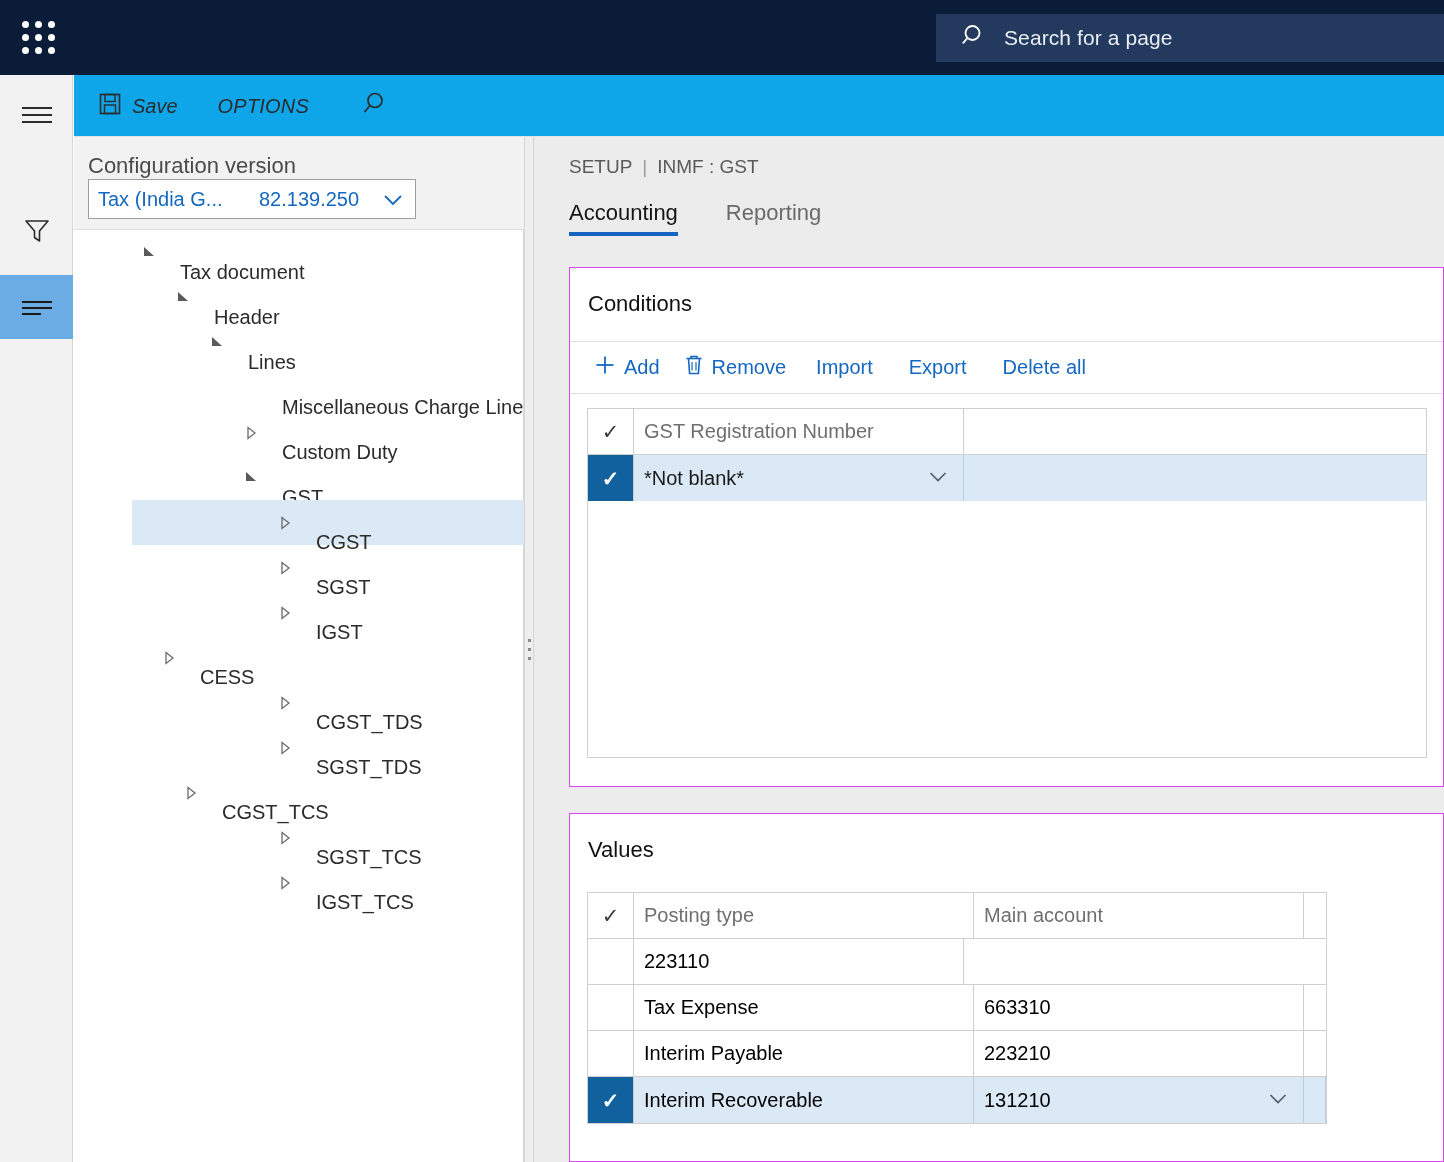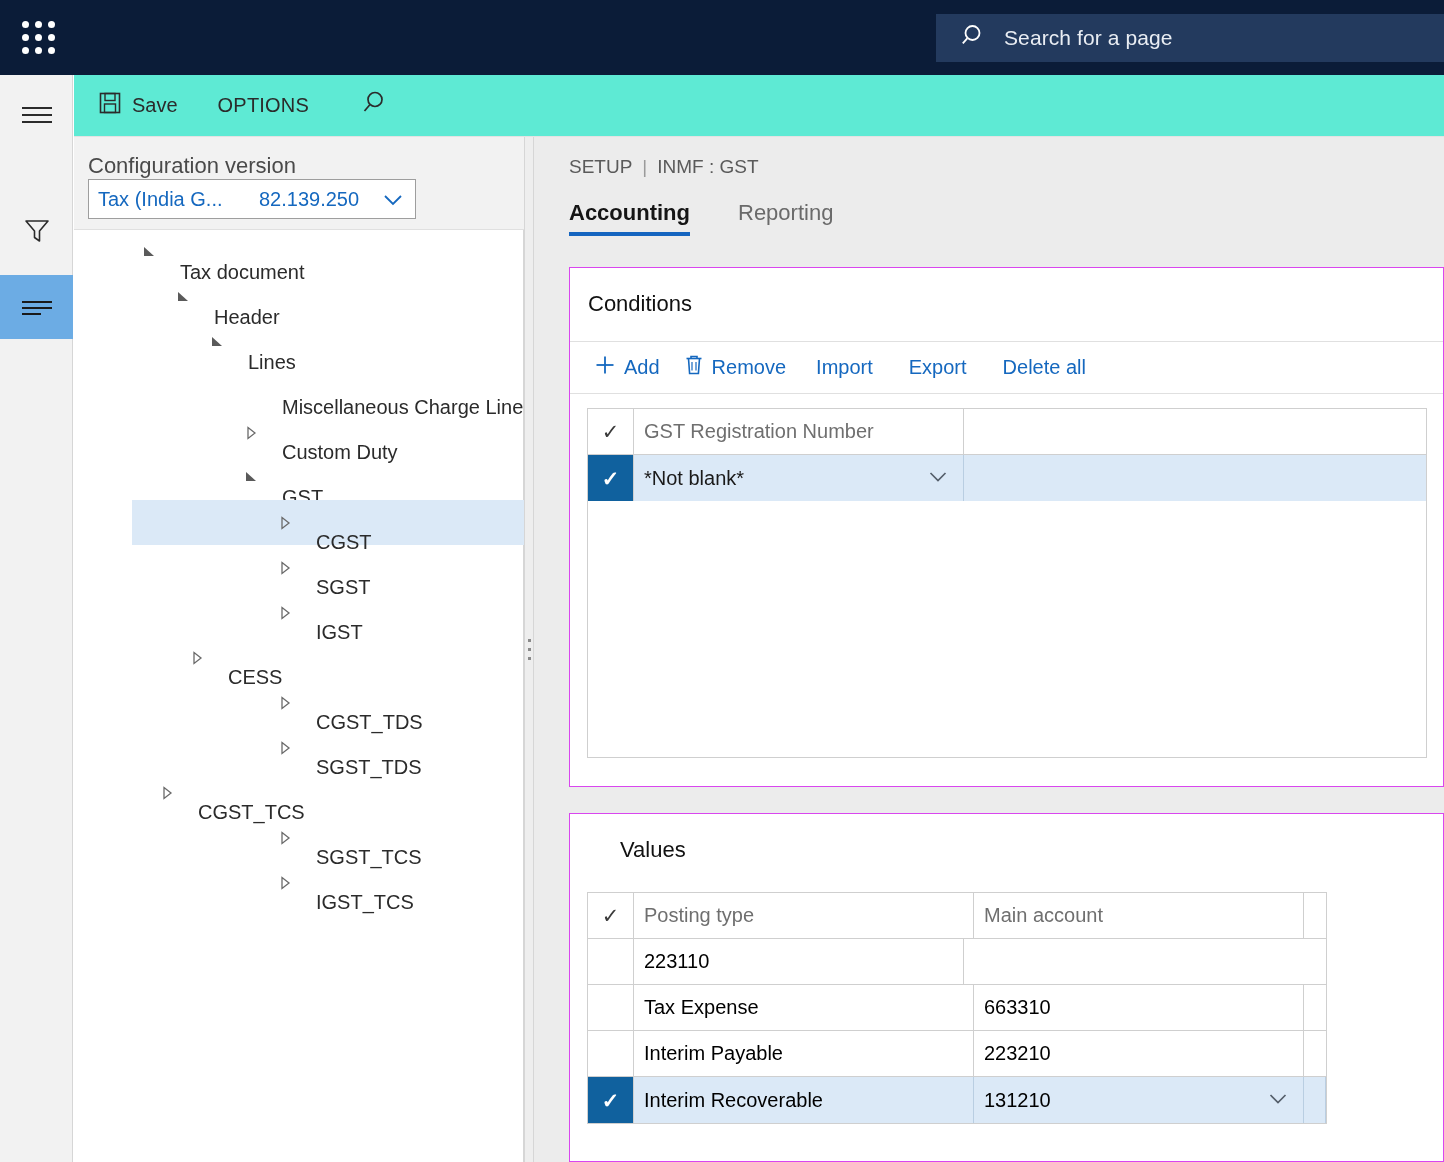--- a/index.html
+++ b/index.html
@@ -56,22 +56,22 @@
 
   .listicon { width: 30px; height: 12px; position: relative; }
   .listicon span { position: absolute; left: 0; height: 2px; background: #1a1a1a; }
   .listicon span:nth-child(1) { top: 0; width: 30px; }
   .listicon span:nth-child(2) { top: 6px; width: 30px; }
   .listicon span:nth-child(3) { top: 12px; width: 19px; }
 
   
   .cmdbar {
     position: absolute; left: 74px; top: 75px; width: 1370px; height: 62px;
-    background: #5eead4; border-bottom: 1px solid #e3e3e3;
-    display: flex; align-items: flex-end;
+    background: #0ea5e9; border-bottom: 1px solid #e3e3e3;
+    display: flex; align-items: flex-start; font-style: italic;
   }
   .cmd-item {
     display: flex; align-items: center; height: 62px; padding: 0 12px;
     cursor: pointer; color: #2b2b2b; font-size: 20px;
   }
   .cmd-item:first-child { margin-left: 12px; }
   .cmd-save-label { margin-left: 10px; }
   .cmd-options { margin-left: 16px; letter-spacing: .2px; }
   .cmd-search { margin-left: 28px; }
 
@@ -127,21 +127,21 @@
     font-size: 19px; color: #5a5a5a; display: flex; align-items: center; gap: 10px;
   }
   .bc-sep { color: #9a9a9a; }
   .bc-link { cursor: pointer; }
 
   .tabs { position: absolute; left: 35px; top: 63px; display: flex; align-items: flex-end; }
   .tab {
     font-size: 22px; color: #6a6a6a; padding-bottom: 10px; margin-right: 48px;
     cursor: pointer; position: relative;
   }
-  .tab.active { color: #151515; font-weight: bold; }
+  .tab.active { color: #151515; font-weight: normal; }
   .tab.active::after {
     content: ""; position: absolute; left: 0; right: 0; bottom: 0; height: 4px; background: #1565c0;
   }
 
   
   .card {
     position: absolute; background: #ffffff; border: 1px solid #d946ef;
   }
   .card-conditions { left: 35px; top: 130px; width: 875px; height: 520px; }
   .card-title {
@@ -176,21 +176,21 @@
   }
   .grow.header { border-bottom: 1px solid #cfcfcf; }
   .grow.header .gcell { color: #6f6f6f; }
   .grow.header .gcheck { color: #3a3a3a; }
   .grow.selected .gcheck { background: #10619e; }
   .grow.selected { background: #dbe9f7; }
   .grow.selected .gcell { color: #1a1a1a; border-right: 1px solid #b9cee2; }
   .cell-chev { position: absolute; right: 14px; top: 50%; transform: translateY(-50%); }
 
   
-  .card-values { left: 35px; top: 676px; width: 875px; height: 349px; padding-left: 32px; }
+  .card-values { left: 35px; top: 676px; width: 875px; height: 349px; }
   .grid-values {
     left: 17px; top: 78px; width: 740px;
     border: 1px solid #cfcfcf; background: #ffffff;
   }
   .vrow { display: flex; height: 46px; border-bottom: 1px solid #cfcfcf; }
   .vrow:last-child { border-bottom: none; }
   .vrow .gcell.posting { width: 340px; flex: 0 0 340px; }
   .vrow .gcell.account { width: 330px; flex: 0 0 330px; }
   .vrow .gcell.blank { flex: 1 1 auto; border-right: none; }
   .vrow.header .gcell { color: #6f6f6f; }
@@ -359,21 +359,21 @@
       </div>
       <div class="tnode" style="padding-left: 198px;">
         <span class="twist">
           <svg width="16" height="16" viewBox="0 0 16 16">
             <path d="M5 2.5 L12 8 L5 13.5 Z" fill="none" stroke="#6a6a6a" stroke-width="1.3"></path>
           </svg>
         </span>
         <span style="display: inline-block; width: 18px;"></span>
         <span class="tlabel">IGST</span>
       </div>
-      <div class="tnode" style="padding-left: 110px;">
+      <div class="tnode" style="padding-left: 82px;">
         <span class="twist">
           <svg width="16" height="16" viewBox="0 0 16 16">
             <path d="M5 2.5 L12 8 L5 13.5 Z" fill="none" stroke="#6a6a6a" stroke-width="1.3"></path>
           </svg>
         </span>
         <span style="display: inline-block; width: 18px;"></span>
         <span class="tlabel">CESS</span>
       </div>
       <div class="tnode" style="padding-left: 198px;">
         <span class="twist">
@@ -386,21 +386,21 @@
       </div>
       <div class="tnode" style="padding-left: 198px;">
         <span class="twist">
           <svg width="16" height="16" viewBox="0 0 16 16">
             <path d="M5 2.5 L12 8 L5 13.5 Z" fill="none" stroke="#6a6a6a" stroke-width="1.3"></path>
           </svg>
         </span>
         <span style="display: inline-block; width: 18px;"></span>
         <span class="tlabel">SGST_TDS</span>
       </div>
-      <div class="tnode" style="padding-left: 80px;">
+      <div class="tnode" style="padding-left: 104px;">
         <span class="twist">
           <svg width="16" height="16" viewBox="0 0 16 16">
             <path d="M5 2.5 L12 8 L5 13.5 Z" fill="none" stroke="#6a6a6a" stroke-width="1.3"></path>
           </svg>
         </span>
         <span style="display: inline-block; width: 18px;"></span>
         <span class="tlabel">CGST_TCS</span>
       </div>
       <div class="tnode" style="padding-left: 198px;">
         <span class="twist">

